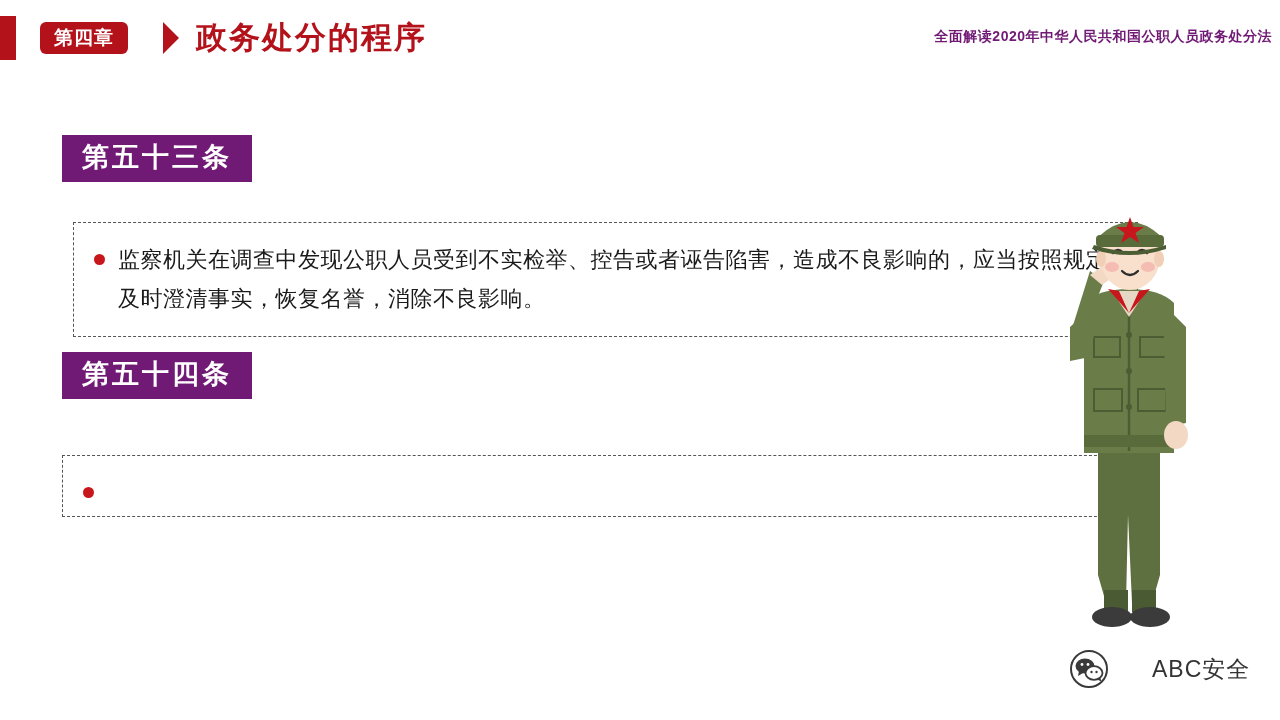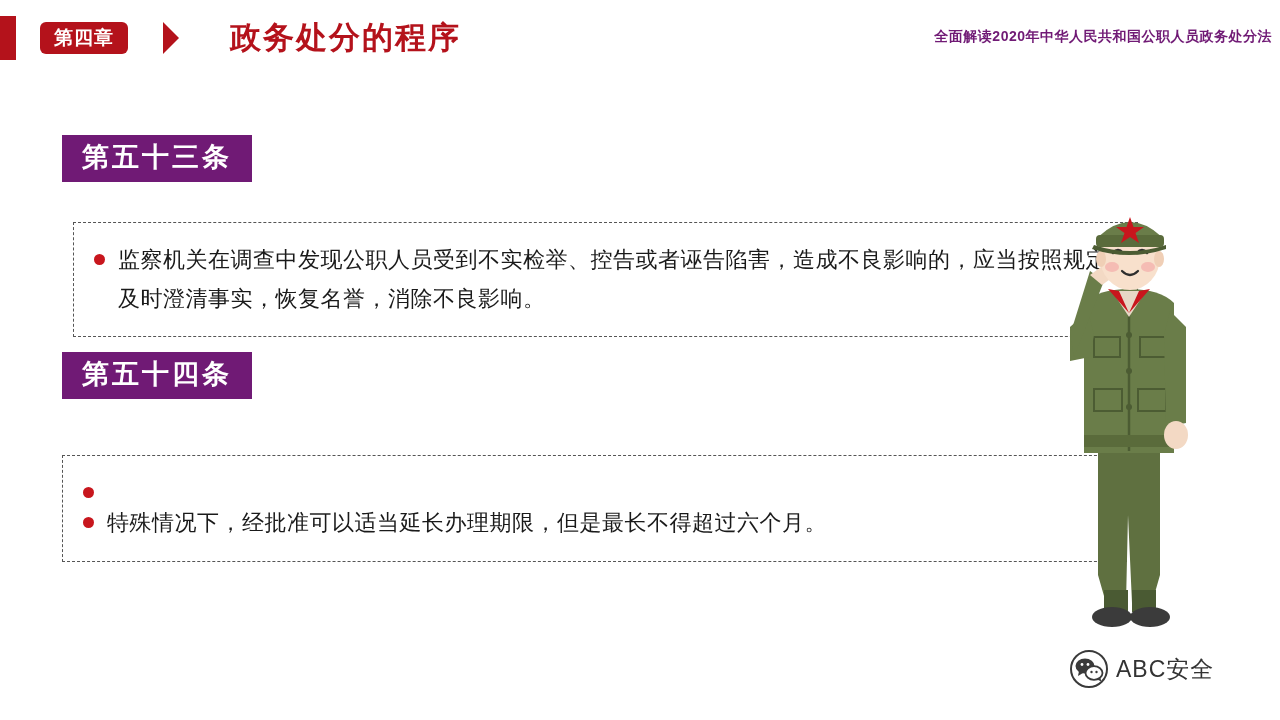--- a/index.html
+++ b/index.html
@@ -51,21 +51,20 @@
     border-bottom: 16px solid transparent;
     border-left: 16px solid #b4121b;
   }
   .header-title {
     position: absolute;
     left: 196px; top: 17px;
     color: #b4121b;
     font-size: 31px;
     font-weight: bold;
     letter-spacing: 2px;
-    margin-left: 34px;
   }
   .header-right {
     position: absolute;
     right: 8px; top: 28px;
     color: #701a75;
     font-size: 14px;
     font-weight: bold;
     letter-spacing: 0.5px;
   }
 
@@ -118,20 +117,21 @@
     left: 1020px; top: 185px;
     width: 230px; height: 470px;
   }
 
   
   .footer-logo {
     position: absolute;
     left: 1070px; top: 650px;
     display: flex;
     align-items: center;
+    gap: 36px;
   }
   .logo-mark {
     width: 38px; height: 38px;
     margin-right: 8px;
   }
   .logo-text {
     font-size: 23px;
     color: #333333;
     letter-spacing: 1px;
   }
@@ -154,24 +154,20 @@
     <div class="bullet-row">
       <span class="bullet-dot"></span>
       <span class="bullet-text">监察机关在调查中发现公职人员受到不实检举、控告或者诬告陷害，造成不良影响的，应当按照规定及时澄清事实，恢复名誉，消除不良影响。</span>
     </div>
   </div>
 
   <div class="article-label" id="label-54">第五十四条</div>
   <div class="article-box" id="box-54">
     <div class="bullet-row">
       <span class="bullet-dot"></span>
-    </div>
-    <div class="bullet-row">
-      <span class="bullet-dot"></span>
-      <span class="bullet-text">特殊情况下，经批准可以适当延长办理期限，但是最长不得超过六个月。</span>
     </div>
   </div>
 
   <div class="soldier">
     <svg viewBox="0 0 230 470" width="230" height="470" xmlns="http://www.w3.org/2000/svg">
 
       <path d="M78 250 L78 390 L86 418 L106 418 L108 330 L112 418 L132 418 L140 390 L140 250 Z" fill="#5f7040"></path>
 
       <rect x="84" y="405" width="24" height="22" fill="#4a5a33"></rect>
       <rect x="112" y="405" width="24" height="22" fill="#4a5a33"></rect>

